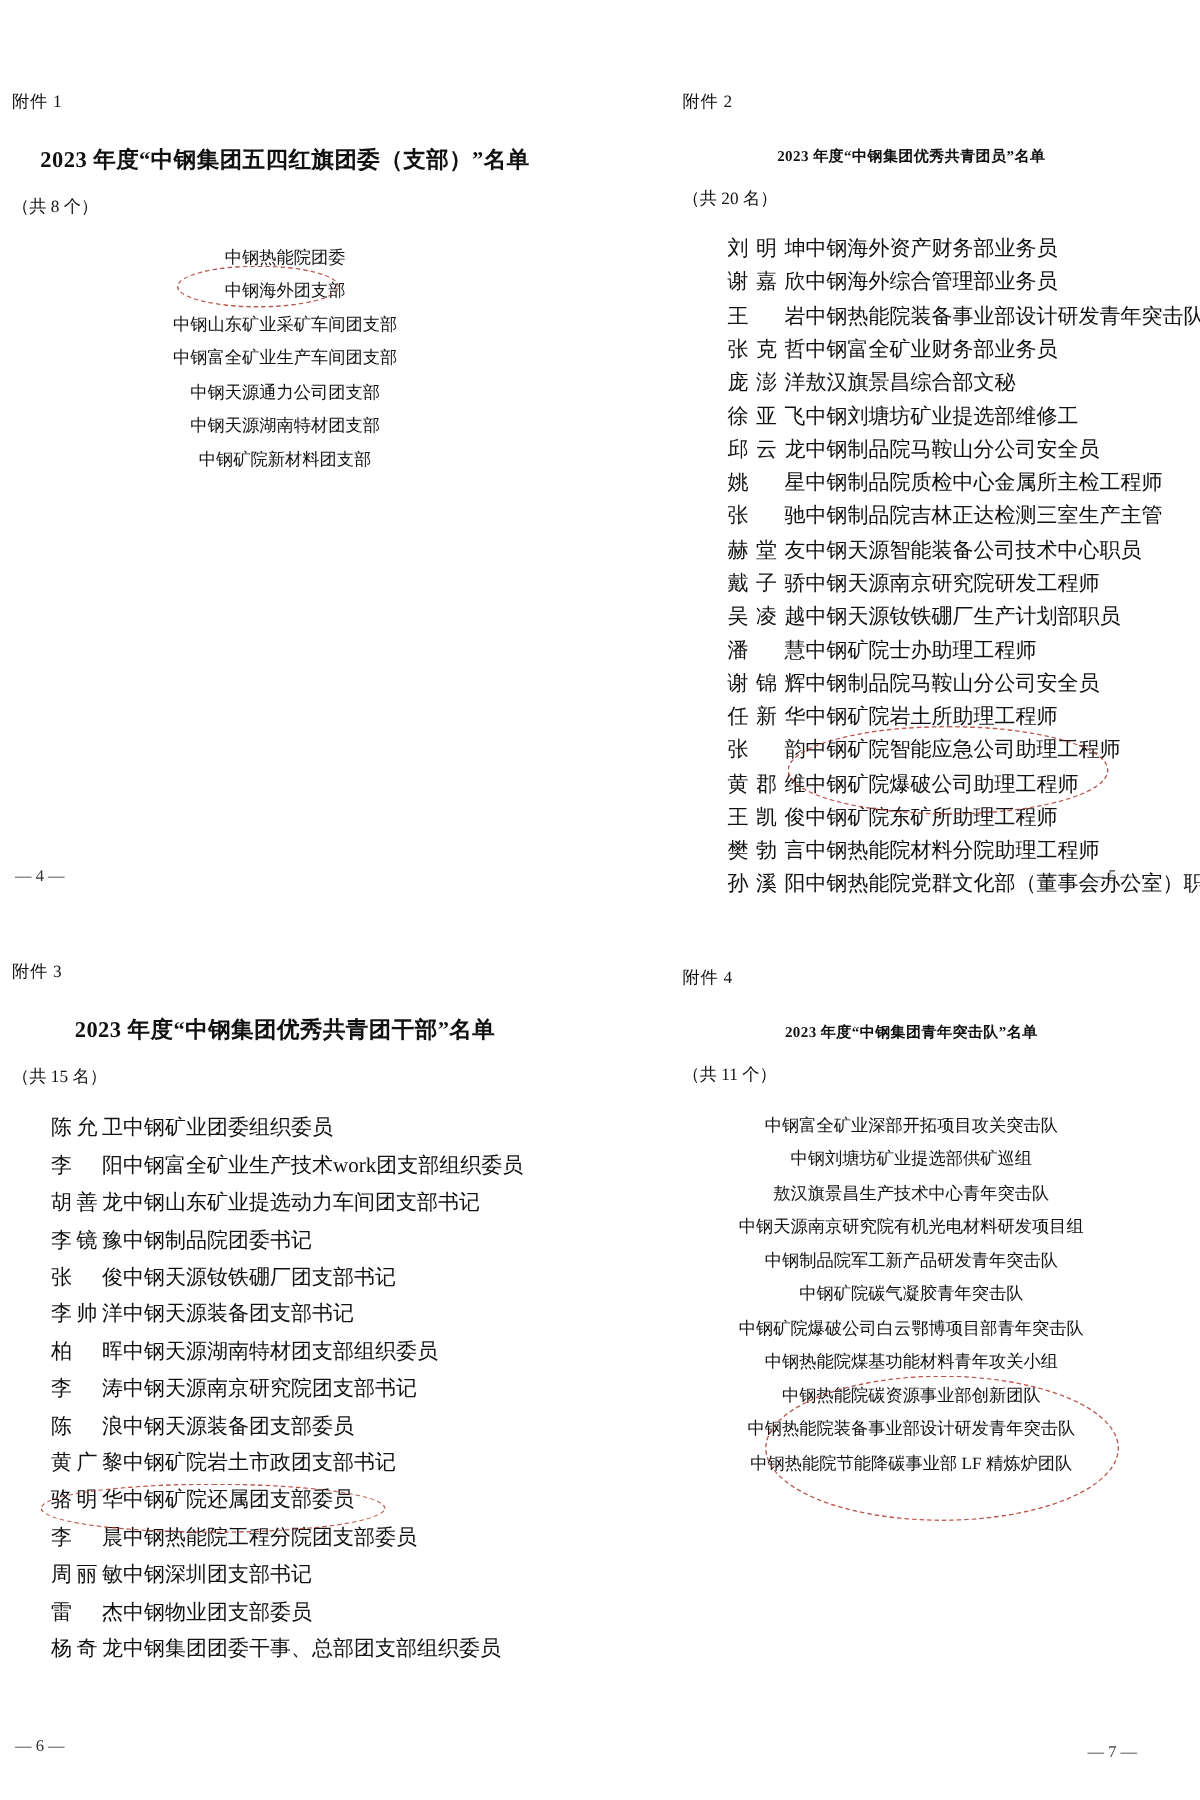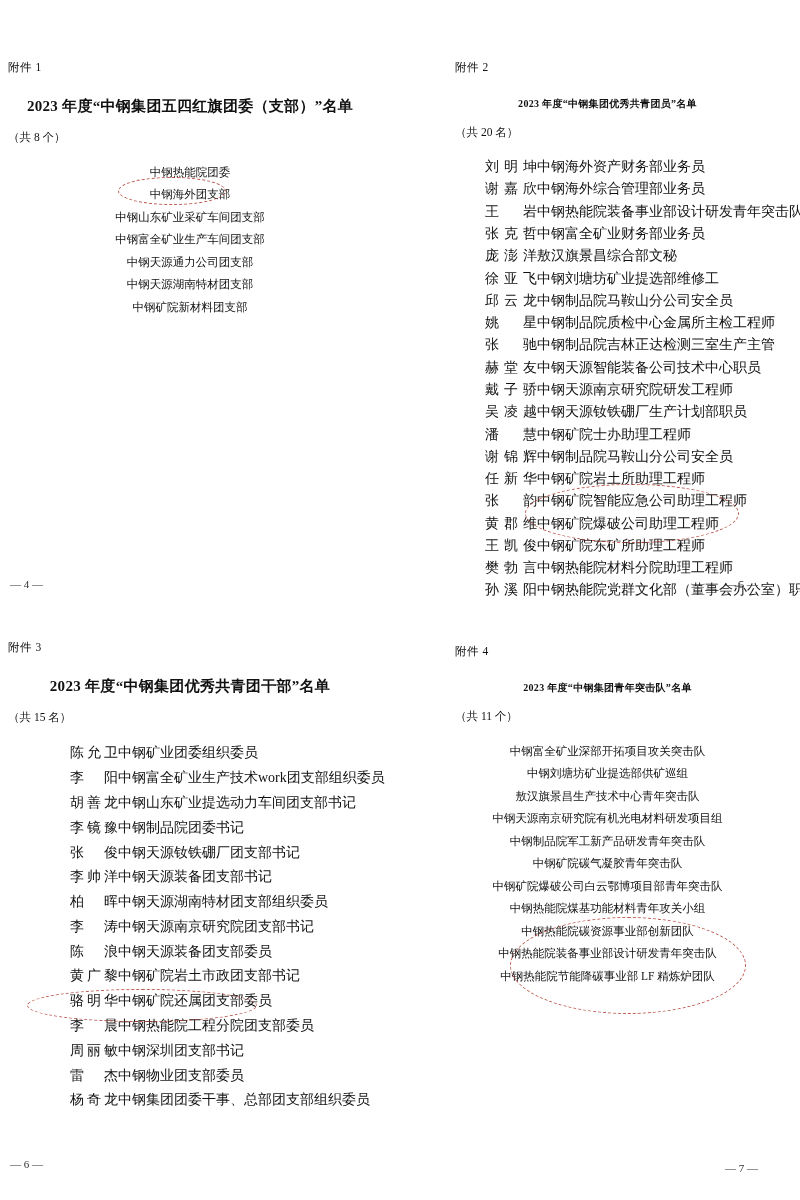--- a/index.html
+++ b/index.html
@@ -70,21 +70,21 @@
     display: inline-block;
     width: 58px;
     flex: 0 0 58px;
     text-align: justify;
     text-align-last: justify;
   }
   .pair-list .ds { display: inline-block; }
 
   #page-5 .pair-list li { padding: 4.15px 0; }
   #page-5 .pair-list .nm { width: 52px; flex: 0 0 52px; }
-  #page-6 .pair-list li { padding: 5.4px 0; margin-left: 36px; }
+  #page-6 .pair-list li { padding: 5.4px 0; }
   #page-6 .pair-list .nm { width: 48px; flex: 0 0 48px; }
   #page-6 .pair-list { padding-left: 26px; }
   #page-5 .pair-list { padding-left: 30px; }
 
   
   .footer {
     position: absolute;
     bottom: 10px;
     font-size: 11px;
     color: #333;

